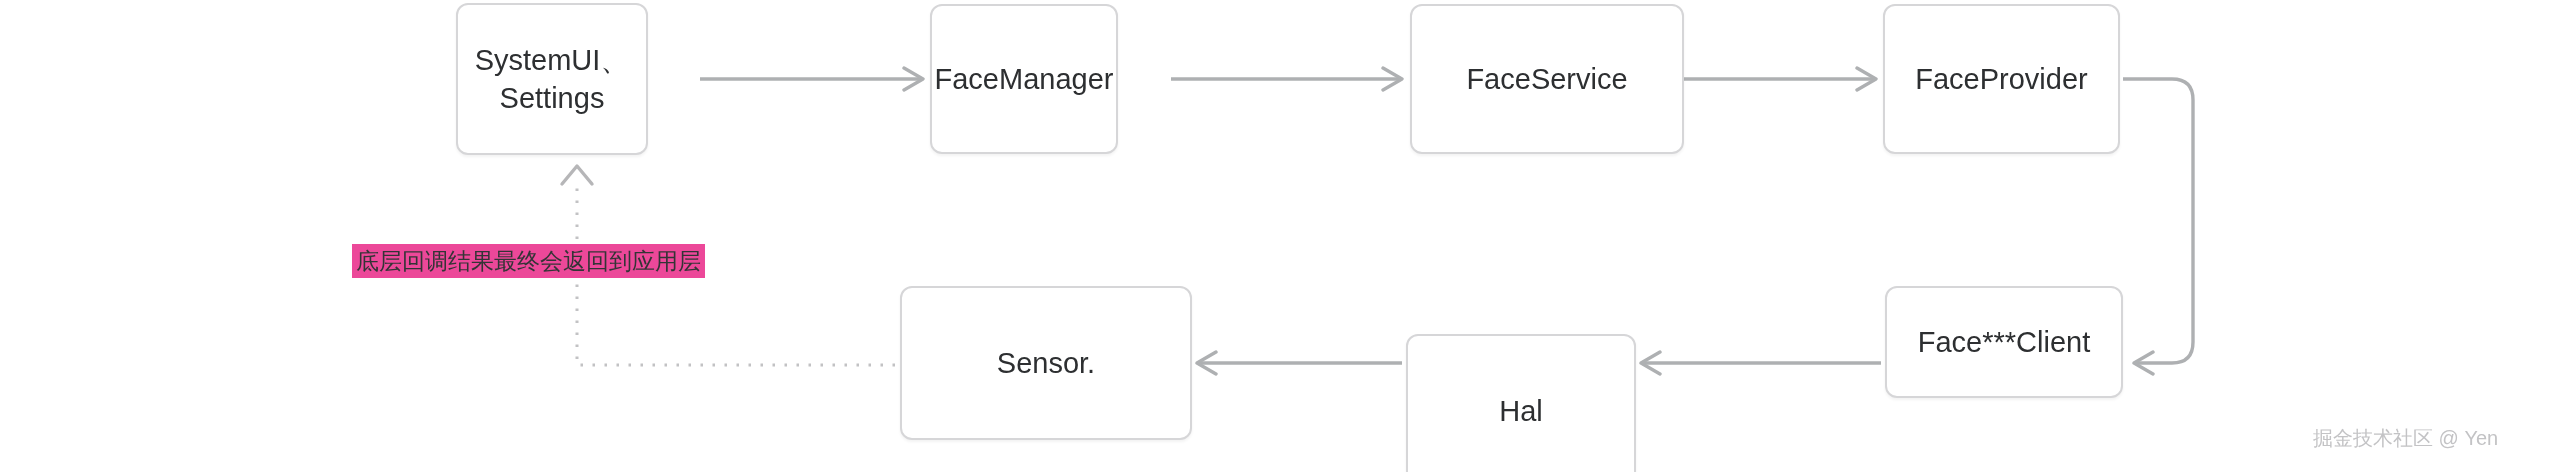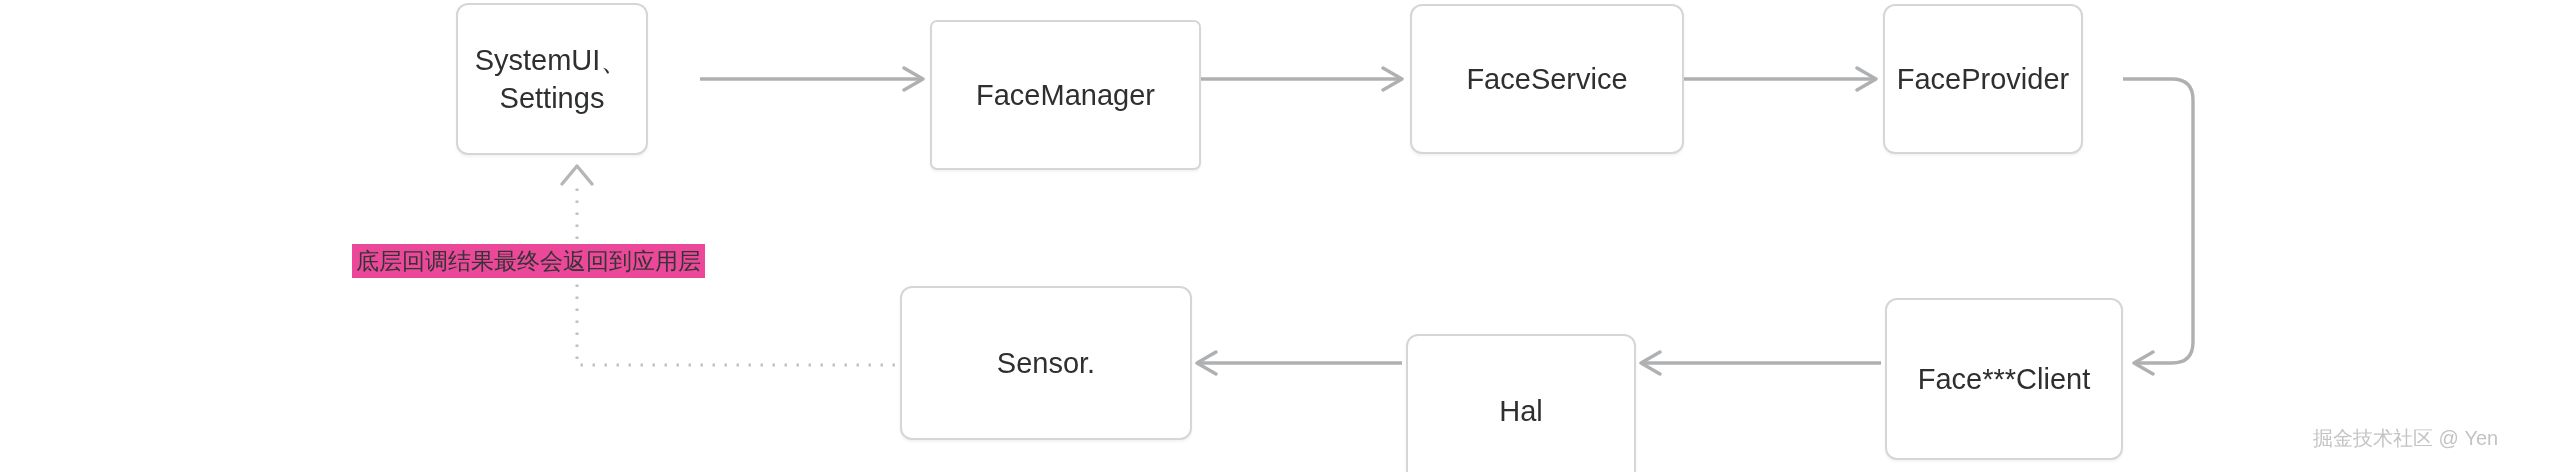--- a/index.html
+++ b/index.html
@@ -32,26 +32,26 @@
     align-items: center;
     justify-content: center;
     text-align: center;
     color: #2d2f31;
     font-size: 29px;
     line-height: 38px;
     white-space: nowrap;
   }
   .node span { display: block; }
   .n-systemui     { left: 456px;  top: 3px;   width: 192px; height: 152px; }
-  .n-facemanager  { left: 930px;  top: 20px;   width: 271px; height: 150px; border-radius: 7px; }
+  .n-facemanager  { left: 930px;  top: 4px;   width: 188px; height: 150px; }
   .n-faceservice  { left: 1410px; top: 4px;   width: 274px; height: 150px; }
-  .n-faceprovider { left: 1883px; top: 4px;   width: 200px; height: 150px; }
+  .n-faceprovider { left: 1883px; top: 4px;   width: 237px; height: 150px; }
   .n-sensor       { left: 900px;  top: 286px; width: 292px; height: 154px; }
   .n-hal          { left: 1406px; top: 286px; width: 230px; height: 154px; margin-top: 48px; }
-  .n-faceclient   { left: 1885px; top: 286px; width: 238px; height: 162px; margin-top: 12px; }
+  .n-faceclient   { left: 1885px; top: 286px; width: 238px; height: 112px; }
   .annotation {
     position: absolute;
     left: 352px;
     top: 244px;
     font-size: 23px;
     line-height: 30px;
     color: #333436;
     background: #ec4899;
     padding: 2px 4px;
     white-space: nowrap;

